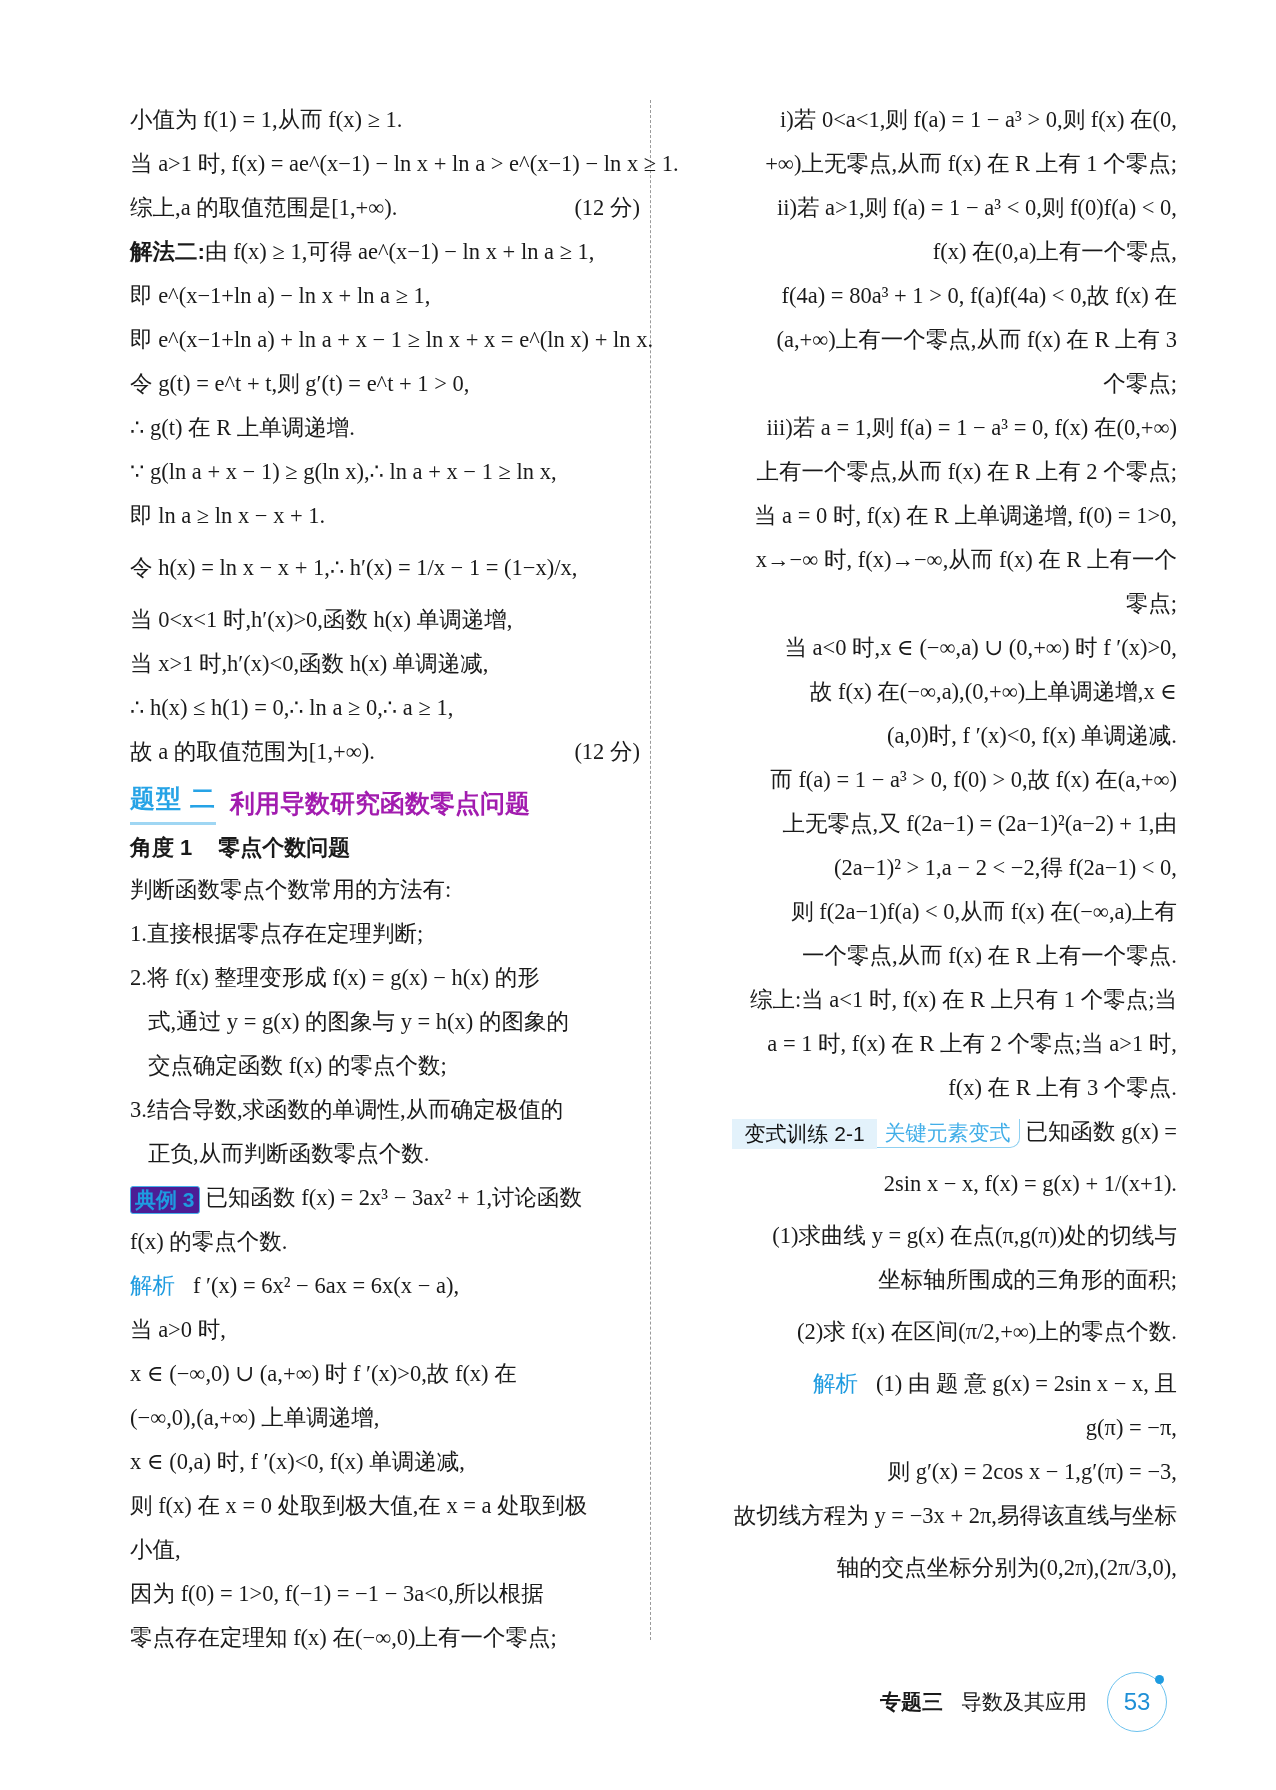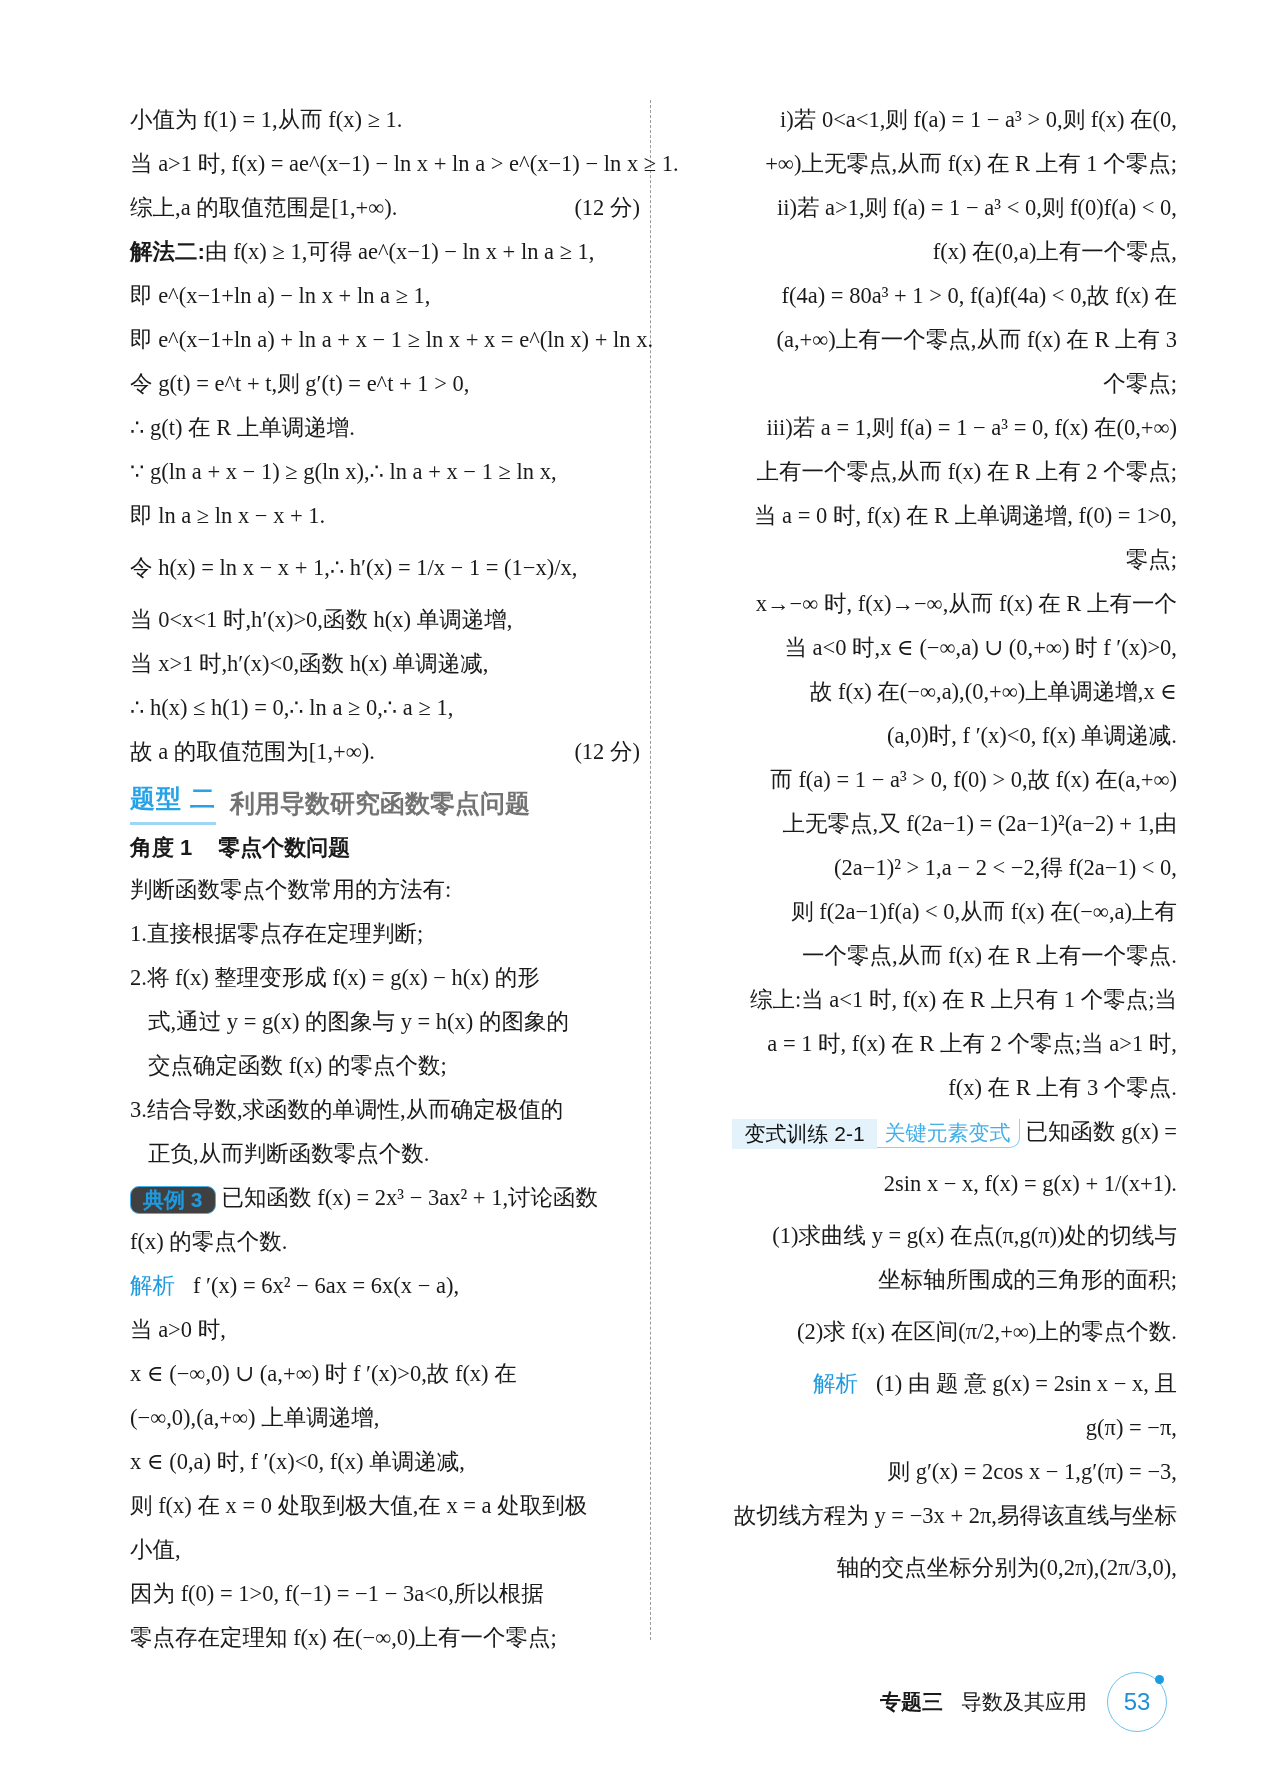--- a/index.html
+++ b/index.html
@@ -11,26 +11,26 @@
   .divider { position: absolute; left: 650px; top: 100px; height: 1540px; width: 0;
              border-left: 1.5px dashed #9a9a9a; }
   .line { height: 44px; line-height: 44px; white-space: nowrap; position: relative; }
   .line.tall { height: 60px; line-height: 60px; }
   .line.indent { padding-left: 18px; }
   .line.score { display: flex; justify-content: space-between; }
   .bold { font-weight: bold; font-family: "Liberation Sans", "DejaVu Sans", sans-serif; }
   .section-title { height: 50px; line-height: 50px; font-size: 25px; display: flex; align-items: center; margin-top: 4px; }
   .section-tag { color: #26a3e6; font-weight: bold; font-family: "Liberation Sans","DejaVu Sans",sans-serif;
                  border-bottom: 3px solid #9fd6f3; padding-bottom: 8px; line-height: 32px; margin-right: 14px; letter-spacing: 1px; }
-  .section-text { font-weight: bold; font-family: "Liberation Sans","DejaVu Sans",sans-serif; color: #737373; }
+  .section-text { font-weight: bold; font-family: "Liberation Sans","DejaVu Sans",sans-serif; color: #a21caf; }
   .sub-title { height: 40px; line-height: 40px; font-weight: bold; font-family: "Liberation Sans","DejaVu Sans",sans-serif; font-size: 22px; }
   .sub-title .gap { display: inline-block; width: 26px; }
-  .badge-example { display: inline-block; border: 1.5px solid #47b1ec; border-radius: 9px; background: #404040;
+  .badge-example { display: inline-block; border: 1.5px solid #47b1ec; border-radius: 3px; background: #4c1d95;
                    color: #1e9be0; font-family: "Liberation Sans","DejaVu Sans",sans-serif; font-weight: bold;
-                   padding: 0 12px; line-height: 26px; height: 26px; margin-right: 6px; vertical-align: middle; font-size: 21px; }
+                   padding: 0 4px; line-height: 26px; height: 26px; margin-right: 6px; vertical-align: middle; font-size: 21px; }
   .badge-train { display: inline-block; background: #e3f2fb; color: #111; font-family: "Liberation Sans","DejaVu Sans",sans-serif;
                  padding: 0 12px; line-height: 30px; height: 30px; vertical-align: middle; font-size: 21px; }
   .badge-key { display: inline-block; color: #41aee8; font-family: "Liberation Sans","DejaVu Sans",sans-serif;
                border-bottom: 1.5px solid #8fd0f1; border-right: 1.5px solid #8fd0f1; border-bottom-right-radius: 10px;
                padding: 0 8px; line-height: 28px; height: 28px; vertical-align: middle; margin-right: 6px; font-size: 21px; }
   .label-jiexi { color: #1e9be0; font-family: "Liberation Sans","DejaVu Sans",sans-serif; margin-right: 18px; }
   .footer { position: absolute; top: 1662px; left: 880px; height: 80px; display: flex; align-items: center; }
   .footer-topic { font-weight: bold; font-family: "Liberation Sans","DejaVu Sans",sans-serif; font-size: 21px; margin-right: 18px; }
   .footer-name { font-family: "Liberation Sans","DejaVu Sans",sans-serif; font-size: 21px; margin-right: 20px; }
   .page-circle { position: relative; width: 58px; height: 58px; border-radius: 50%; border: 1.5px solid #6cc2ee;
@@ -106,22 +106,22 @@
   <div class="line">i)若 0&lt;a&lt;1,则 f(a) = 1 − a³ &gt; 0,则 f(x) 在(0,</div>
   <div class="line">+∞)上无零点,从而 f(x) 在 R 上有 1 个零点;</div>
   <div class="line">ii)若 a&gt;1,则 f(a) = 1 − a³ &lt; 0,则 f(0)f(a) &lt; 0,</div>
   <div class="line">f(x) 在(0,a)上有一个零点,</div>
   <div class="line">f(4a) = 80a³ + 1 &gt; 0, f(a)f(4a) &lt; 0,故 f(x) 在</div>
   <div class="line">(a,+∞)上有一个零点,从而 f(x) 在 R 上有 3</div>
   <div class="line">个零点;</div>
   <div class="line">iii)若 a = 1,则 f(a) = 1 − a³ = 0, f(x) 在(0,+∞)</div>
   <div class="line">上有一个零点,从而 f(x) 在 R 上有 2 个零点;</div>
   <div class="line">当 a = 0 时, f(x) 在 R 上单调递增, f(0) = 1&gt;0,</div>
+  <div class="line">x→−∞ 时, f(x)→−∞,从而 f(x) 在 R 上有一个</div>
   <div class="line">零点;</div>
-  <div class="line">x→−∞ 时, f(x)→−∞,从而 f(x) 在 R 上有一个</div>
   <div class="line">当 a&lt;0 时,x ∈ (−∞,a) ∪ (0,+∞) 时 f ′(x)&gt;0,</div>
   <div class="line">故 f(x) 在(−∞,a),(0,+∞)上单调递增,x ∈</div>
   <div class="line">(a,0)时, f ′(x)&lt;0, f(x) 单调递减.</div>
   <div class="line">而 f(a) = 1 − a³ &gt; 0, f(0) &gt; 0,故 f(x) 在(a,+∞)</div>
   <div class="line">上无零点,又 f(2a−1) = (2a−1)²(a−2) + 1,由</div>
   <div class="line">(2a−1)² &gt; 1,a − 2 &lt; −2,得 f(2a−1) &lt; 0,</div>
   <div class="line">则 f(2a−1)f(a) &lt; 0,从而 f(x) 在(−∞,a)上有</div>
   <div class="line">一个零点,从而 f(x) 在 R 上有一个零点.</div>
   <div class="line">综上:当 a&lt;1 时, f(x) 在 R 上只有 1 个零点;当</div>
   <div class="line">a = 1 时, f(x) 在 R 上有 2 个零点;当 a&gt;1 时,</div>

